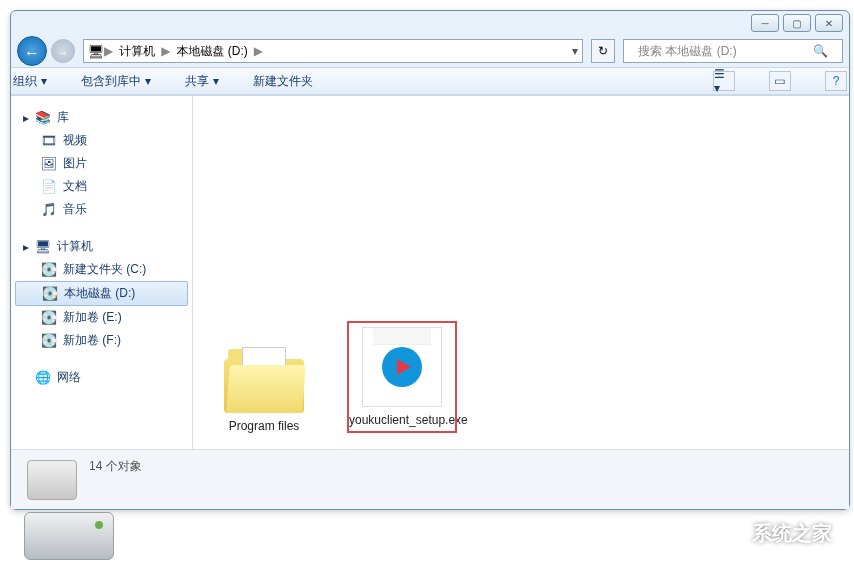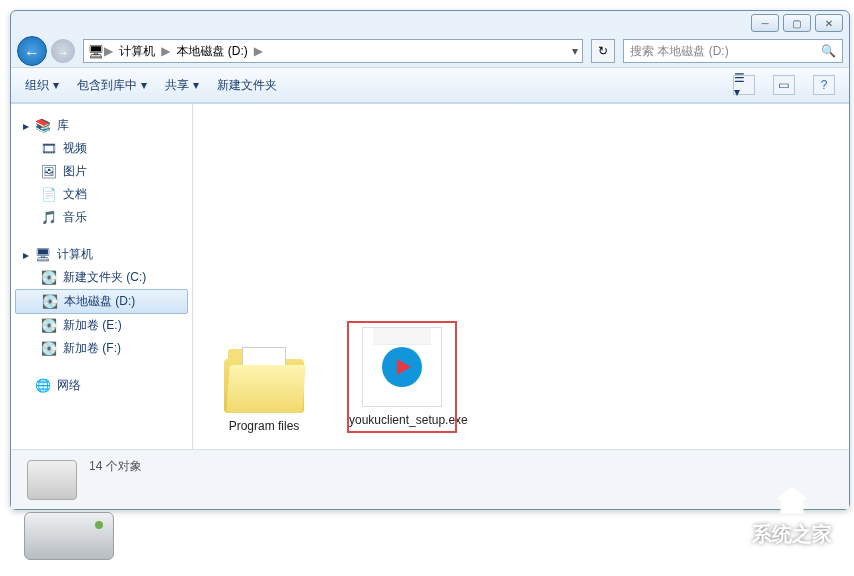--- a/index.html
+++ b/index.html
@@ -10,24 +10,24 @@
 .titlebar { height: 24px; display: flex; justify-content: flex-end; align-items: center; padding: 3px 6px; }
 .winbtn { width: 28px; height: 18px; border: 1px solid #7a95ae; border-radius: 3px; background: linear-gradient(#f5faff,#d6e4f0); margin-left: 4px; display: flex; align-items: center; justify-content: center; font-size: 10px; color: #456; cursor: pointer; }
 
 .navbar { height: 32px; display: flex; align-items: center; padding: 0 6px; gap: 4px; }
 .navback { width: 30px; height: 30px; border-radius: 50%; background: radial-gradient(#4fa3e0,#0f6db8); display: flex; align-items: center; justify-content: center; color: #fff; font-size: 16px; cursor: pointer; border: 1px solid #0a5a99; }
 .navfwd { width: 24px; height: 24px; border-radius: 50%; background: radial-gradient(#d0dae4,#aab8c7); display: flex; align-items: center; justify-content: center; color: #fff; font-size: 12px; cursor: pointer; }
 .addressbar { flex: 1; height: 24px; background: #fff; border: 1px solid #8fa6bf; display: flex; align-items: center; padding: 0 4px; font-size: 12px; margin: 0 4px; }
 .crumb { display: flex; align-items: center; gap: 6px; }
 .crumb span.sep { color: #888; }
 .refreshbtn { width: 24px; height: 24px; border: 1px solid #8fa6bf; background: #f2f6fb; display: flex; align-items: center; justify-content: center; font-size: 12px; cursor: pointer; }
-.searchbox { width: 220px; height: 24px; background: #fff; border: 1px solid #8fa6bf; display: flex; align-items: center; padding: 0 6px; font-size: 12px; color: #888; margin-left: 4px; }
+.searchbox { width: 220px; height: 24px; background: #fff; border: 1px solid #8fa6bf; display: flex; align-items: center; padding: 0 14px; font-size: 12px; color: #888; margin-left: 4px; }
 .searchbox .mag { margin-left: auto; color: #3b6ea5; }
 
-.toolbar { height: 36px; background: linear-gradient(#f7fbff,#e3eef9); border-top: 1px solid #c9d8e8; border-bottom: 1px solid #c9d8e8; display: flex; align-items: center; padding: 0 14px; gap: 18px; font-size: 12px; color: #1a3d6e; }
+.toolbar { height: 28px; background: linear-gradient(#f7fbff,#e3eef9); border-top: 1px solid #c9d8e8; border-bottom: 1px solid #c9d8e8; display: flex; align-items: center; padding: 0 2px; gap: 34px; font-size: 12px; color: #1a3d6e; }
 .toolbar .tbitem { display: flex; align-items: center; gap: 4px; cursor: pointer; }
 .toolbar .spacer { flex: 1; }
 .tbicon { width: 22px; height: 20px; border: 1px solid #b6c6d8; background: #f0f5fb; display: flex; align-items: center; justify-content: center; font-size: 12px; cursor: pointer; }
 
 .body { flex: 1; display: flex; background: #fff; border-top: 1px solid #c9d8e8; }
 .sidebar { width: 182px; border-right: 1px solid #d6e0ea; padding: 10px 0; font-size: 12px; color: #1a3d6e; }
 .sidebar .group { margin-bottom: 14px; }
 .sidebar .groupheader { display: flex; align-items: center; gap: 6px; padding: 3px 12px; cursor: pointer; }
 .sidebar .item { display: flex; align-items: center; gap: 6px; padding: 3px 12px 3px 30px; cursor: pointer; }
 .sidebar .item.selected { background: linear-gradient(#eaf3fc,#d0e4f7); border: 1px solid #9bbde0; border-radius: 2px; margin: 0 4px; padding-left: 26px; }
@@ -43,21 +43,21 @@
 .foldericon .paper { position: absolute; top: 4px; left: 18px; width: 44px; height: 56px; background: #fff; border: 1px solid #ccc; }
 
 .exeicon { width: 80px; height: 80px; margin: 0 auto 6px; background: #fff; border: 1px solid #ddd; display: flex; align-items: center; justify-content: center; position: relative; }
 .exeicon::before { content: ""; position: absolute; top: 0; left: 10px; right: 10px; height: 16px; background: #f6f6f6; border-bottom: 1px solid #eee; }
 .youku { width: 40px; height: 40px; border-radius: 50%; background: #1296db; display: flex; align-items: center; justify-content: center; }
 .youku::after { content: ""; border-left: 14px solid #e63946; border-top: 8px solid transparent; border-bottom: 8px solid transparent; margin-left: 4px; }
 
 .statusbar { height: 60px; border-top: 1px solid #d6e0ea; background: #f2f6fb; display: flex; align-items: center; padding: 6px 16px; font-size: 12px; color: #555; }
 .statusbar .driveicon { width: 50px; height: 40px; background: linear-gradient(#f0f0f0,#c8c8c8); border-radius: 4px; margin-right: 12px; border: 1px solid #aaa; }
 .statusbar .objtext { align-self: flex-start; margin-top: 2px; }
-.wm { position: absolute; right: 22px; bottom: 28px; color: #fff; font-size: 20px; font-weight: bold; text-shadow: 0 0 4px rgba(0,0,0,0.5); display: flex; align-items: center; gap: 6px; flex-direction: column; }
+.wm { position: absolute; right: 22px; bottom: 28px; color: #fff; font-size: 20px; font-weight: bold; text-shadow: 0 0 4px rgba(0,0,0,0.5); display: flex; align-items: center; gap: 6px; }
 .wm .house { width: 34px; height: 30px; }
 
 .bottomdrive { position: absolute; left: 24px; bottom: 14px; width: 90px; height: 60px; }
 .bottomdrive .body3d { width: 90px; height: 48px; background: linear-gradient(#eef0f2,#b8bdc2); border-radius: 6px; border: 1px solid #9aa0a6; position: relative; top: 10px; }
 .bottomdrive .body3d::after { content: ""; position: absolute; right: 10px; top: 8px; width: 8px; height: 8px; background: #6fae4f; border-radius: 50%; }
 </style>
 </head>
 <body>
 
 <div class="window">

